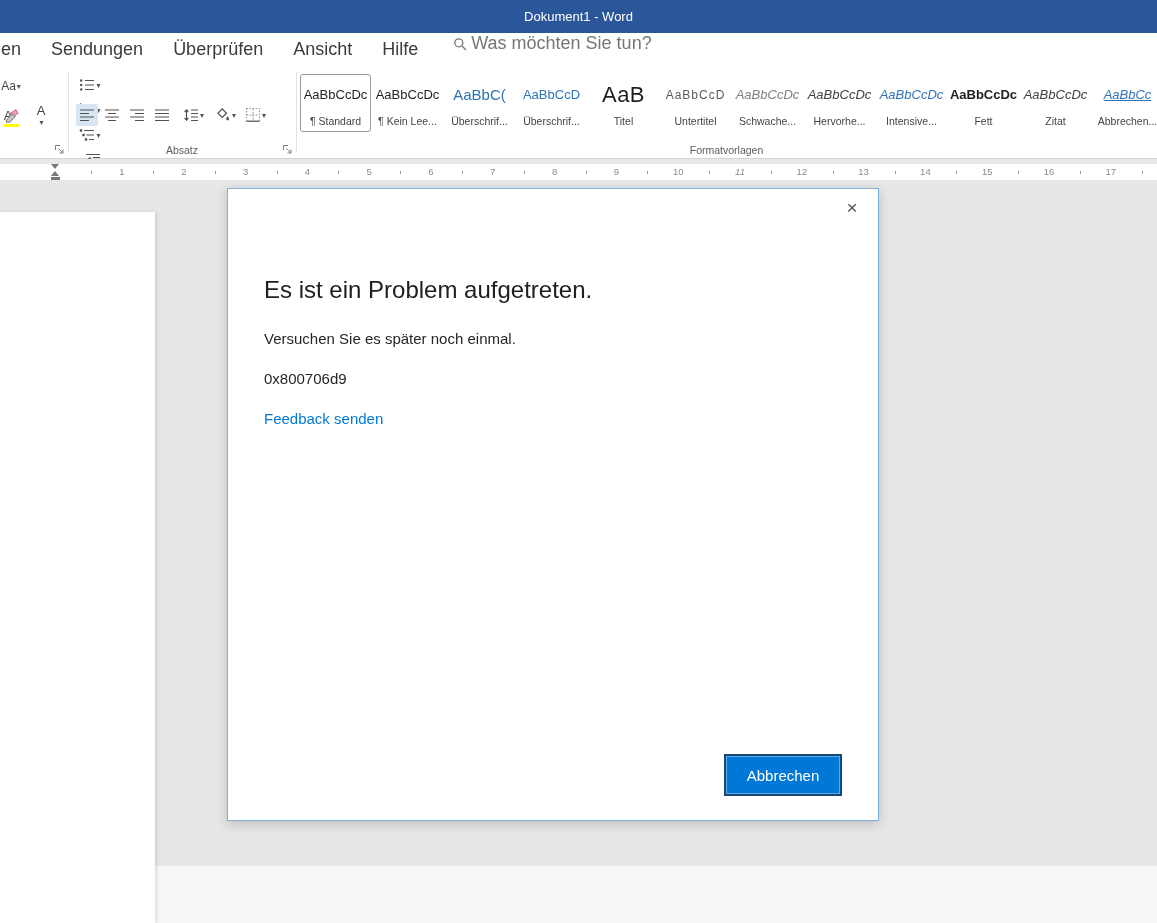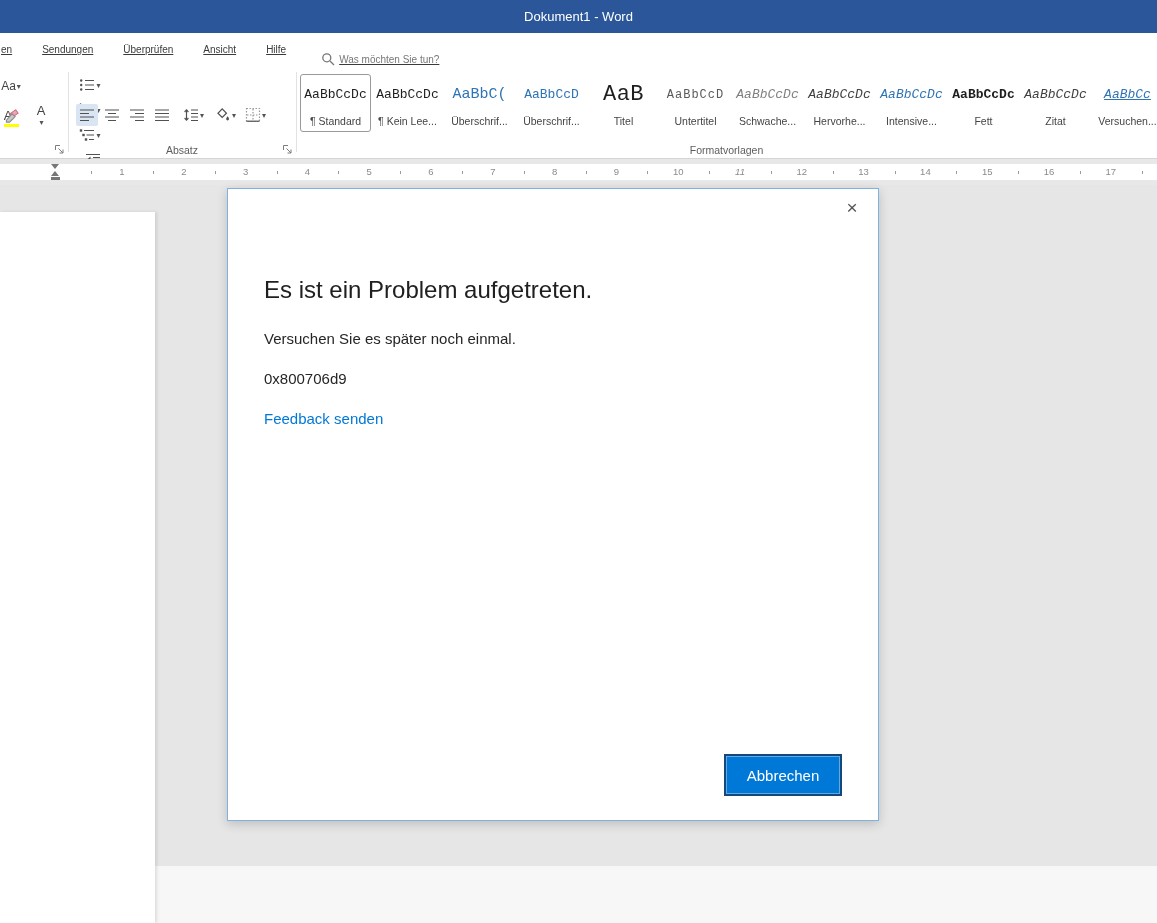--- a/index.html
+++ b/index.html
@@ -6,21 +6,21 @@
   html,body { width:1157px; height:923px; }
   body {
     position: relative; overflow: hidden; background:#fff;
     font-family: "Liberation Sans", sans-serif; color:#262626;
   }
   
   .titlebar { position:absolute; left:0; top:0; right:0; height:33px;
     background:#2b579a; color:#fff; font-size:13px; text-align:center; line-height:33px; }
   
   .tabbar { position:absolute; left:0; top:33px; right:0; height:33px;
-    background:#fff; display:flex; align-items:flex-end; font-size:10px; color:#3b3b3b;text-decoration:underline; }
+    background:#fff; display:flex; align-items:flex-start; font-size:18px; color:#3b3b3b; }
   .tab { padding:0 15px; cursor:default; white-space:nowrap; }
   .tab.partial { padding-left:1px; }
   .tellme { display:flex; align-items:center; gap:4px; margin-left:20px; color:#767676; }
   .tellme svg { display:block; }
   
   .ribbon { position:absolute; left:0; top:66px; right:0; height:93px;
     background:#fff; border-bottom:1px solid #d4d4d4; }
   .vsep { position:absolute; top:6px; bottom:6px; width:1px; background:#e2e2e2; }
   .group-label { position:absolute; bottom:2px; left:0; right:0; text-align:center;
     font-size:10.5px; color:#5d5d5d; }
@@ -42,21 +42,21 @@
   .colorbar { width:15px; height:3.5px; margin-top:1px; }
   .g-par { position:absolute; left:68px; top:0; width:228px; height:100%; }
   .g-par .row { position:absolute; left:8px; display:flex; gap:3px; }
   .g-styles { position:absolute; left:296px; top:0; right:0; height:100%; overflow:hidden; }
   .gallery { position:absolute; left:4px; top:8px; right:0; height:60px;
     display:flex; gap:1px; overflow:hidden; }
   .style-item { flex:0 0 71px; width:71px; height:58px; display:flex; flex-direction:column;
     align-items:center; justify-content:space-between; padding:7px 2px 4px; border-radius:3px;
     border:1px solid transparent; }
   .style-item.selected { border:1px solid #9a9a9a; box-shadow: inset 0 0 0 2px #ffffff; }
-  .style-item .sample { font-size:13px; color:#1f1f1f; white-space:nowrap; line-height:26px;font-family:Liberation Mono, monospace; }
+  .style-item .sample { font-size:13px; color:#1f1f1f; white-space:nowrap; line-height:26px; }
   .style-item .sname { font-size:10.5px; color:#444; white-space:nowrap; }
   .st-h1 .sample { color:#2e74b5; font-size:15px; }
   .st-h2 .sample { color:#2e74b5; }
   .st-title .sample { font-size:22px; letter-spacing:.5px; }
   .st-subtitle .sample { color:#5a5a5a; letter-spacing:1px; font-size:12px; }
   .st-subtle .sample { font-style:italic; color:#808080; }
   .st-emphasis .sample { font-style:italic; color:#404040; }
   .st-intense .sample { font-style:italic; color:#2e74b5; }
   .st-bold .sample { font-weight:bold; }
   .st-quote .sample { font-style:italic; color:#404040; }
@@ -290,21 +290,21 @@
         <div class="style-item st-bold">
           <div class="sample">AaBbCcDc</div>
           <div class="sname">Fett</div>
         </div>
         <div class="style-item st-quote">
           <div class="sample">AaBbCcDc</div>
           <div class="sname">Zitat</div>
         </div>
         <div class="style-item st-intense-quote">
           <div class="sample">AaBbCc</div>
-          <div class="sname">Versuchen...</div>
+          <div class="sname">Abbrechen...</div>
         </div>
       </div>
     <div class="group-label">Formatvorlagen</div>
   </div>
 </div>
 
 <div class="ruler">
   <div class="ruler-band">
       <span class="rnum" style="left: 122px;">1</span>
       <span class="rtick" style="left: 91.1px;"></span>

